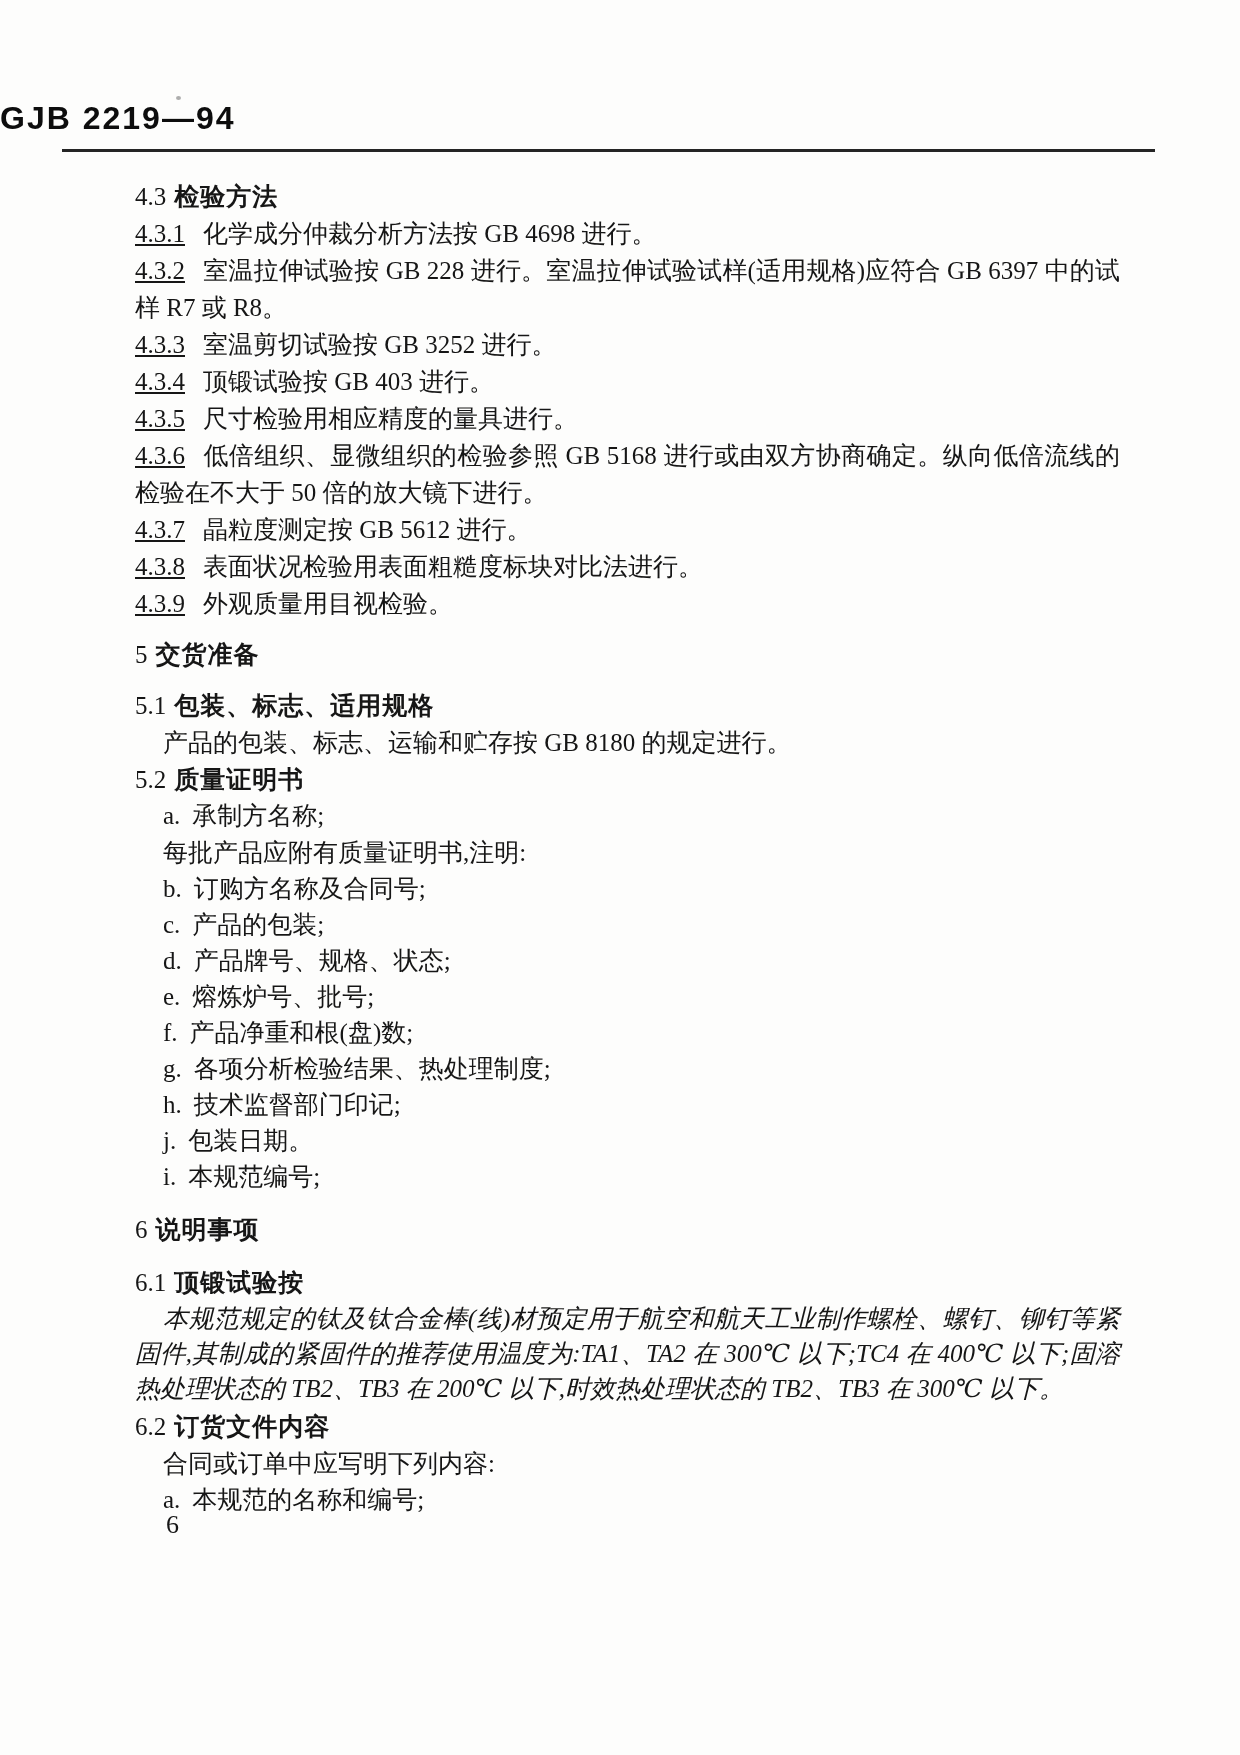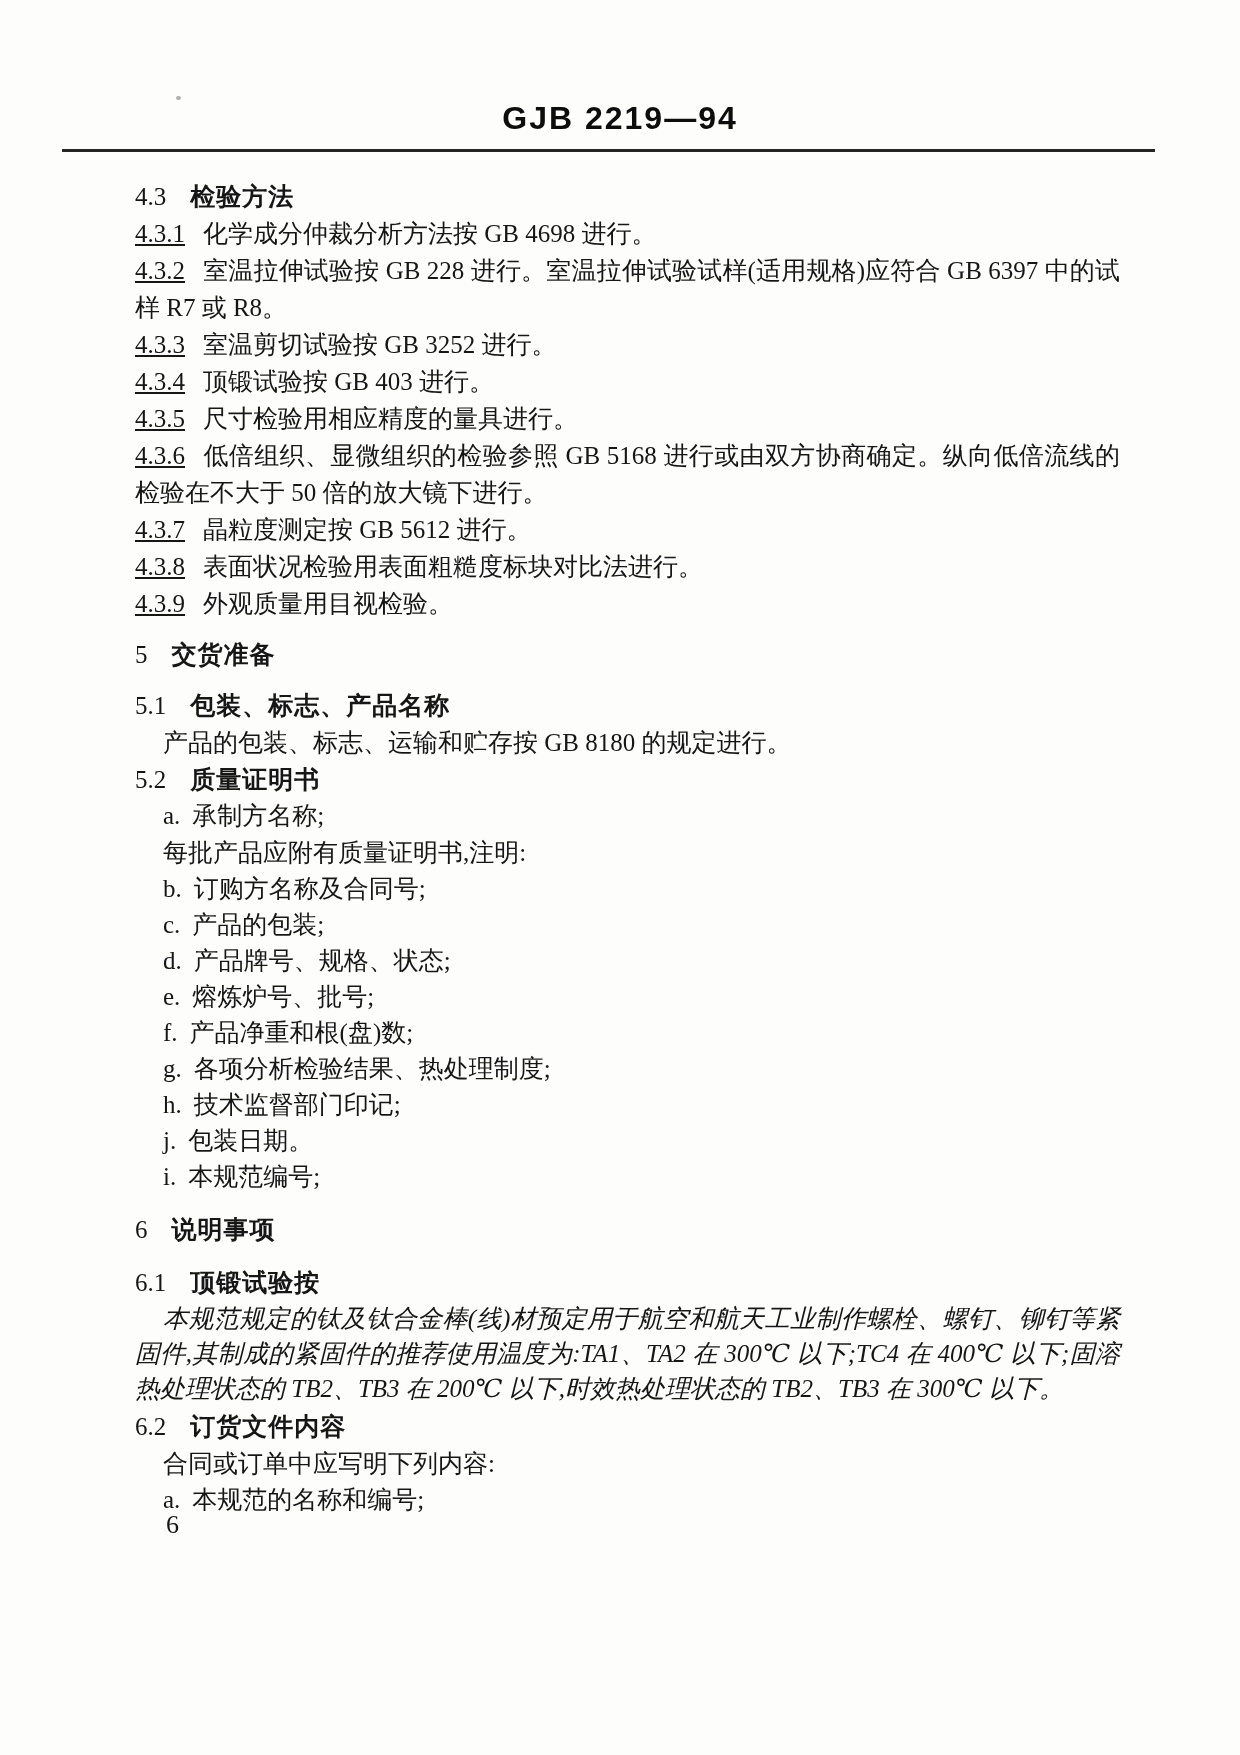--- a/index.html
+++ b/index.html
@@ -14,21 +14,21 @@
     background: #fdfdfc;
     color: #161616;
     font-family: "Liberation Serif", "DejaVu Serif", serif;
     overflow: hidden;
   }
   .doc-header {
     position: absolute;
     top: 100px;
     left: 0;
     width: 100%;
-    text-align: center;
+    text-align: left;
     font-size: 32px;
     font-weight: bold;
     letter-spacing: 2px;
     font-family: "Liberation Sans", "DejaVu Sans", sans-serif;
     color: #0d0d0d;
   }
   .header-rule {
     position: absolute;
     top: 149px;
     left: 62px;
@@ -50,21 +50,21 @@
     position: absolute;
     top: 178px;
     left: 135px;
     width: 985px;
     font-size: 25px;
     line-height: 37px;
     text-align: justify;
   }
   .block { margin: 0; }
   .heading .title { font-weight: bold; letter-spacing: 1px; }
-  .num { display: inline-block; margin-right: 24px; }
+  .num { display: inline-block; margin-right: 8px; }
   .cnum { display: inline-block; margin-right: 18px; text-decoration: underline; }
   .indent { text-indent: 28px; }
   .list-row { padding-left: 28px; line-height: 36px; }
   .list-label { display: inline-block; margin-right: 12px; }
   .mt-sec { margin-top: 14px; }
   .mt-sub { margin-top: 14px; }
   .mt-sec6 { margin-top: 16px; }
   .mt-sub6 { margin-top: 16px; }
   .tight { line-height: 35px; font-style: italic; }
   .mt-62 { margin-top: 2px; }
@@ -103,21 +103,21 @@
     <div class="block"><span class="cnum">4.3.6</span><span>低倍组织、显微组织的检验参照 GB 5168 进行或由双方协商确定。纵向低倍流线的检验在不大于 50 倍的放大镜下进行。</span></div>
 
     <div class="block"><span class="cnum">4.3.7</span><span>晶粒度测定按 GB 5612 进行。</span></div>
 
     <div class="block"><span class="cnum">4.3.8</span><span>表面状况检验用表面粗糙度标块对比法进行。</span></div>
 
     <div class="block"><span class="cnum">4.3.9</span><span>外观质量用目视检验。</span></div>
 
     <div class="block heading mt-sec"><span class="num">5</span><span class="title">交货准备</span></div>
 
-    <div class="block heading mt-sub"><span class="num">5.1</span><span class="title">包装、标志、产品名称</span></div>
+    <div class="block heading mt-sub"><span class="num">5.1</span><span class="title">包装、标志、适用规格</span></div>
 
     <div class="block indent">产品的包装、标志、运输和贮存按 GB 8180 的规定进行。</div>
 
     <div class="block heading"><span class="num">5.2</span><span class="title">质量证明书</span></div>
 
     <div class="block list-row"><span class="list-label">a.</span><span>承制方名称;</span></div>
 
     <div class="block indent">每批产品应附有质量证明书,注明:</div>
     <div class="block list-row"><span class="list-label">b.</span><span>订购方名称及合同号;</span></div>
     <div class="block list-row"><span class="list-label">c.</span><span>产品的包装;</span></div>

